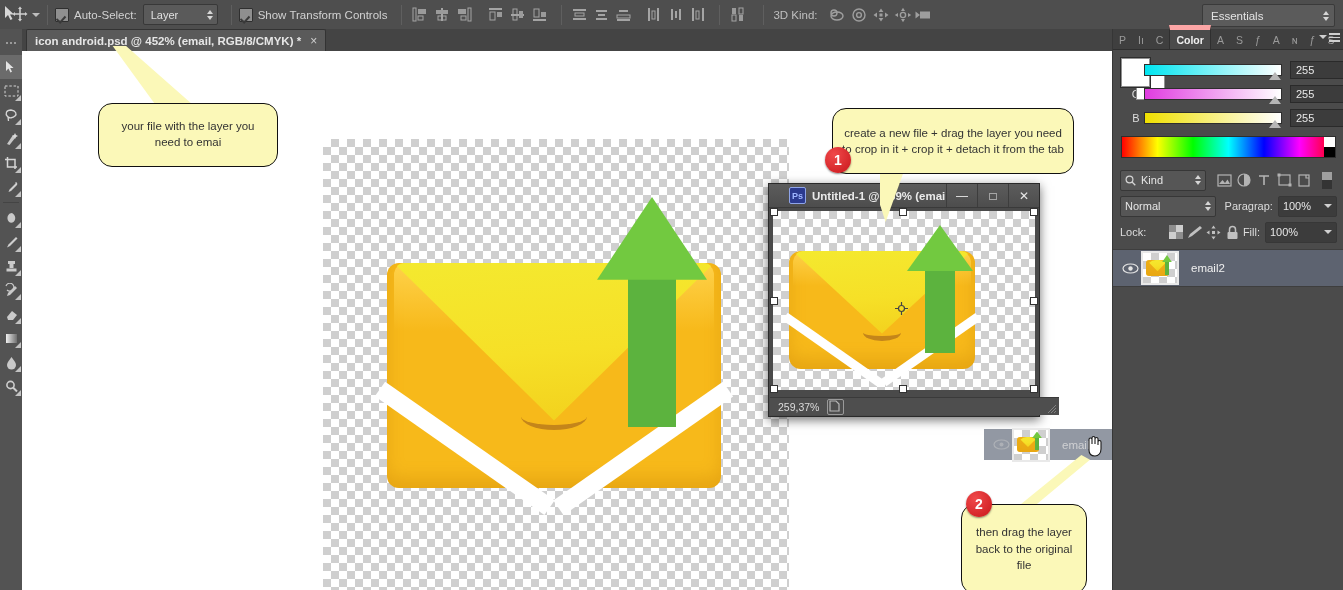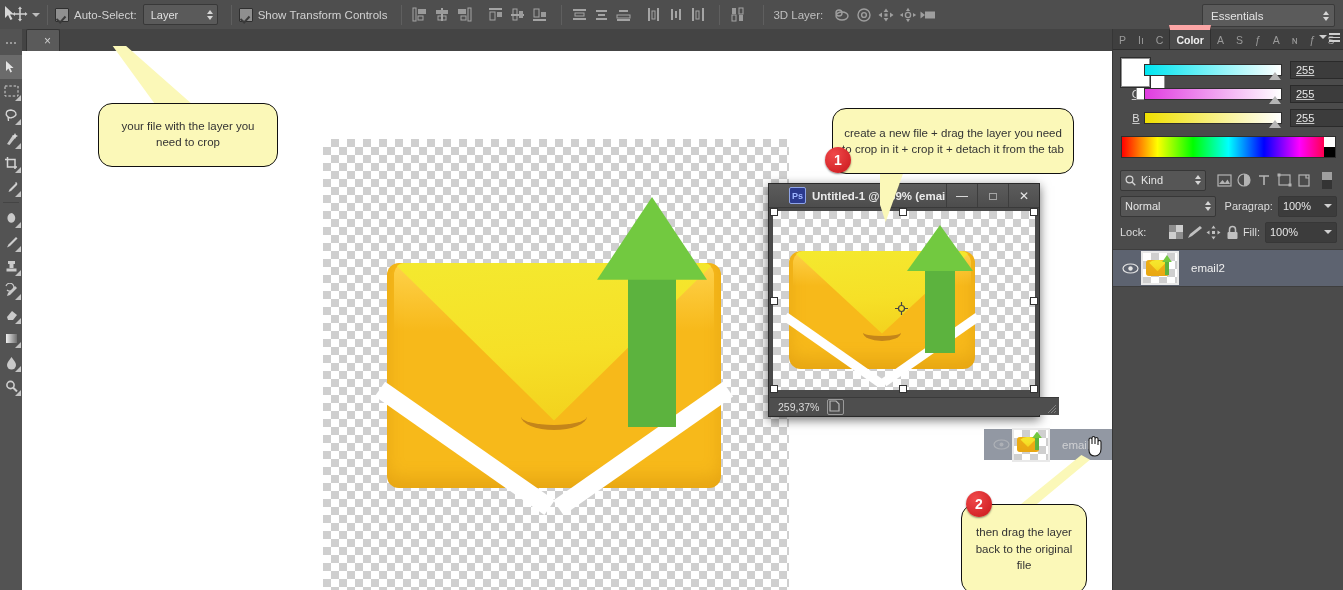--- a/index.html
+++ b/index.html
@@ -283,21 +283,21 @@
   <div class="align-ico">
     <svg width="16" height="15">
         <rect x="2" y="1" width="4" height="6" fill="#b8b8b8"></rect>
         <rect x="2" y="8" width="4" height="6" fill="none" stroke="#c6c6c6"></rect>
         <rect x="9" y="1" width="4" height="6" fill="none" stroke="#c6c6c6"></rect>
         <rect x="9" y="8" width="4" height="6" fill="#b8b8b8"></rect>
       </svg>
   </div>
   <div class="opt-sep" style="margin-left:14px"></div>
 
-  <span class="opt-label" style="margin:0 8px 0 2px;opacity:.85">3D Layer:</span>
+  <span class="opt-label" style="margin:0 8px 0 2px;opacity:.85">3D Kind:</span>
   <div class="align-ico">
     <svg width="18" height="16">
         <ellipse cx="9" cy="9" rx="6" ry="4" fill="none" stroke="#bdbdbd" stroke-width="1.4"></ellipse>
         <circle cx="6" cy="6" r="3" fill="none" stroke="#bdbdbd" stroke-width="1.4"></circle>
       </svg>
   </div>
   <div class="align-ico">
     <svg width="18" height="16">
         <circle cx="9" cy="8" r="6" fill="none" stroke="#bdbdbd" stroke-width="1.4"></circle>
         <circle cx="9" cy="8" r="2.4" fill="none" stroke="#bdbdbd" stroke-width="1.4"></circle>
@@ -430,20 +430,21 @@
     <svg width="15" height="15">
         <circle cx="6.5" cy="6" r="3.6" fill="none" stroke="#cdcdcd" stroke-width="1.6"></circle>
         <path d="M9 8.5 L13 12.5" stroke="#cdcdcd" stroke-width="2"></path>
       </svg>
     <span class="tri"></span>
   </div>
 </div>
 
 <div class="abs" id="tabbar">
   <div id="doc-tab">
+    <span class="tl">icon android.psd @ 452% (email, RGB/8/CMYK) *</span>
     <span class="x">×</span>
   </div>
 </div>
 
 <div class="abs" id="canvas-area">
 
   <div class="abs checker" id="artboard">
 
     <div class="env" style="left:64px;top:124px;width:334px;height:225px;">
       <div class="body"></div>
@@ -566,21 +567,21 @@
       <span class="pmenu">
         <i class="tri"></i>
         <span class="bars">
             <i></i>
             <i></i>
             <i></i>
           </span>
       </span>
     </div>
 
-    <div style="display:flex;padding:8px 0 2px 8px;text-decoration:underline;">
+    <div style="display:flex;padding:8px 0 2px 8px;">
       <div class="swatches">
         <span class="sw bg"></span>
         <span class="sw fg"></span>
       </div>
       <div style="flex:1;margin-left:4px;">
         <div class="slider-row">
           <span class="lab">R</span>
           <span class="track" style="background:linear-gradient(90deg,#00e5f0,#ffffff)">
             <span class="thumb" style="left:124px"></span>
           </span>
@@ -735,21 +736,21 @@
         </span>
         <span class="lname">email2</span>
       </div>
     </div>
   </div>
 </div>
 
 <div class="tail" style="left:105px;top:46px;width:95px;height:66px;
      clip-path:polygon(8% 0,22% 0,100% 100%,58% 100%);border-left:1.6px solid #111;"></div>
 <div class="callout" style="left:98px;top:103px;width:160px;height:50px;">
-  <span>your file with the layer you need to crop</span>
+  <span>your file with the layer you need to emai</span>
 </div>
 
 <div class="tail" style="left:880px;top:160px;width:70px;height:62px;
      clip-path:polygon(0 0,40% 0,8% 100%,0 72%);"></div>
 <div class="callout" style="left:832px;top:108px;width:222px;height:52px;line-height:1.4;">
   <span>create a new file +  drag the layer you need to crop in it + crop it + detach it from the tab</span>
 </div>
 <div class="badge" style="left:825px;top:147px;">
   <span>1</span>
 </div>

